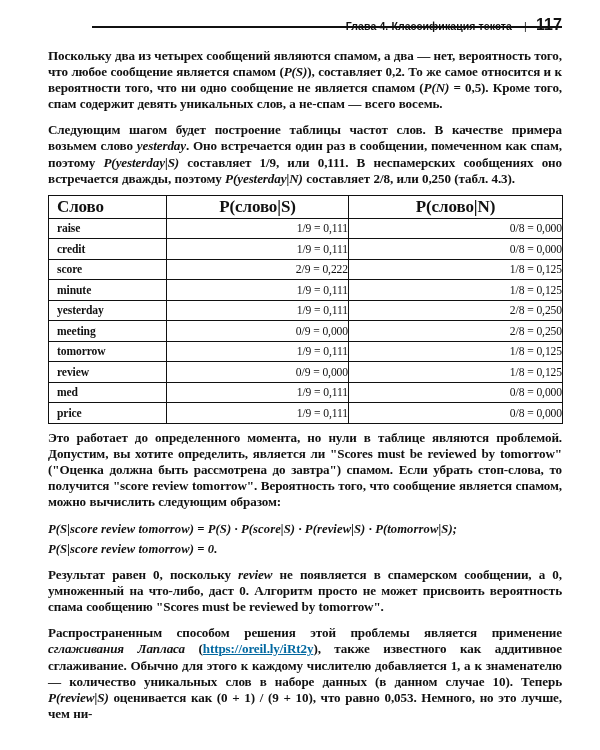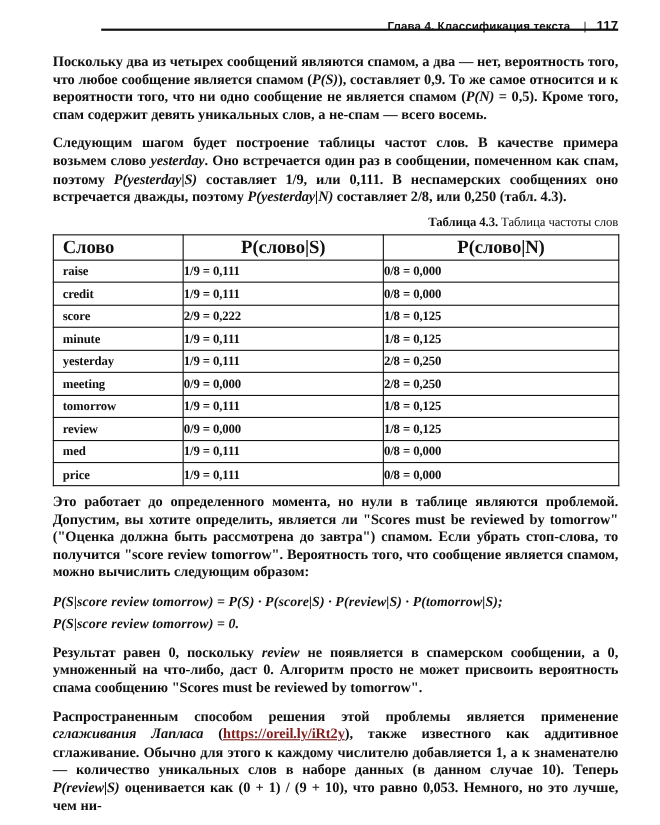--- a/index.html
+++ b/index.html
@@ -40,21 +40,21 @@
     letter-spacing: 0.1px;
     color: #111;
     padding-bottom: 4px;
   }
   .chapter-title { white-space: nowrap; }
   .head-sep {
     margin: 0 9px 0 12px;
     font-weight: normal;
     color: #222;
   }
-  .page-number { font-size: 12px; }
+  .page-number { font-size: 16px; }
   .head-rule {
     position: absolute;
     left: 92px;
     right: 38px;
     top: 26px;
     height: 2px;
     background: #111;
   }
 
   
@@ -70,21 +70,21 @@
     line-height: 16.1px;
     text-align: justify;
     text-justify: inter-word;
     font-weight: bold;
     letter-spacing: -0.1px;
     word-spacing: 0.2px;
   }
   p.body.tight { margin-bottom: 8px; }
   i, .it { font-style: italic; }
   .url {
-    color: #7f1d1d;
+    color: #0369a1;
     font-weight: bold;
     font-style: normal;
   }
 
   
   .table-caption {
     margin: 6px 0 4px 0;
     text-align: right;
     font-size: 11.6px;
     line-height: 14px;
@@ -120,22 +120,22 @@
     text-align: left;
     padding-left: 8px;
   }
   table.freq th.prob-head { text-align: center; }
   table.freq td.word-cell {
     text-align: left;
     padding-left: 8px;
     font-weight: bold;
   }
   table.freq td.val-cell {
-    text-align: left;
-    font-weight: bold;
+    text-align: right;
+    font-weight: normal;
   }
 
   
   .formulas {
     margin: 4px 0 8px 0;
   }
   .formula {
     font-size: 12.6px;
     line-height: 19.4px;
     font-style: italic;
@@ -153,25 +153,24 @@
     <div class="running-head-inner">
       <span class="chapter-title">Глава 4. Классификация текста</span>
       <span class="head-sep">|</span>
       <span class="page-number">117</span>
     </div>
   </div>
   <div class="head-rule"></div>
 
   <div class="content">
 
-    <p class="body"><span>Поскольку два из четырех сообщений являются спамом, а два — нет, вероятность того, что любое сообщение является спамом (</span><i>P(S)</i><span>), составляет 0,9. То же самое относится и к вероятности того, что ни одно сообщение не является спамом (</span><i>P(N)</i><span> = 0,5). Кроме того, спам содержит девять уникальных слов, а не-спам — всего восемь.</span></p>
+    <p class="body"><span>Поскольку два из четырех сообщений являются спамом, а два — нет, вероятность того, что любое сообщение является спамом (</span><i>P(S)</i><span>), составляет 0,2. То же самое относится и к вероятности того, что ни одно сообщение не является спамом (</span><i>P(N)</i><span> = 0,5). Кроме того, спам содержит девять уникальных слов, а не-спам — всего восемь.</span></p>
 
     <p class="body tight"><span>Следующим шагом будет построение таблицы частот слов. В качестве примера возьмем слово </span><i>yesterday</i><span>. Оно встречается один раз в сообщении, помеченном как спам, поэтому </span><i>P(yesterday|S)</i><span> составляет 1/9, или 0,111. В неспамерских сообщениях оно встречается дважды, поэтому </span><i>P(yesterday|N)</i><span> составляет 2/8, или 0,250 (табл. 4.3).</span></p>
 
-    <div class="table-caption"><span class="cap-num">Таблица 4.3.</span><span> Таблица частоты слов</span></div>
 
     <table class="freq">
       <colgroup>
           <col class="c1">
           <col class="c2">
           <col class="c3">
         </colgroup>
       <thead>
         <tr>
           <th class="word-head">Слово</th>

